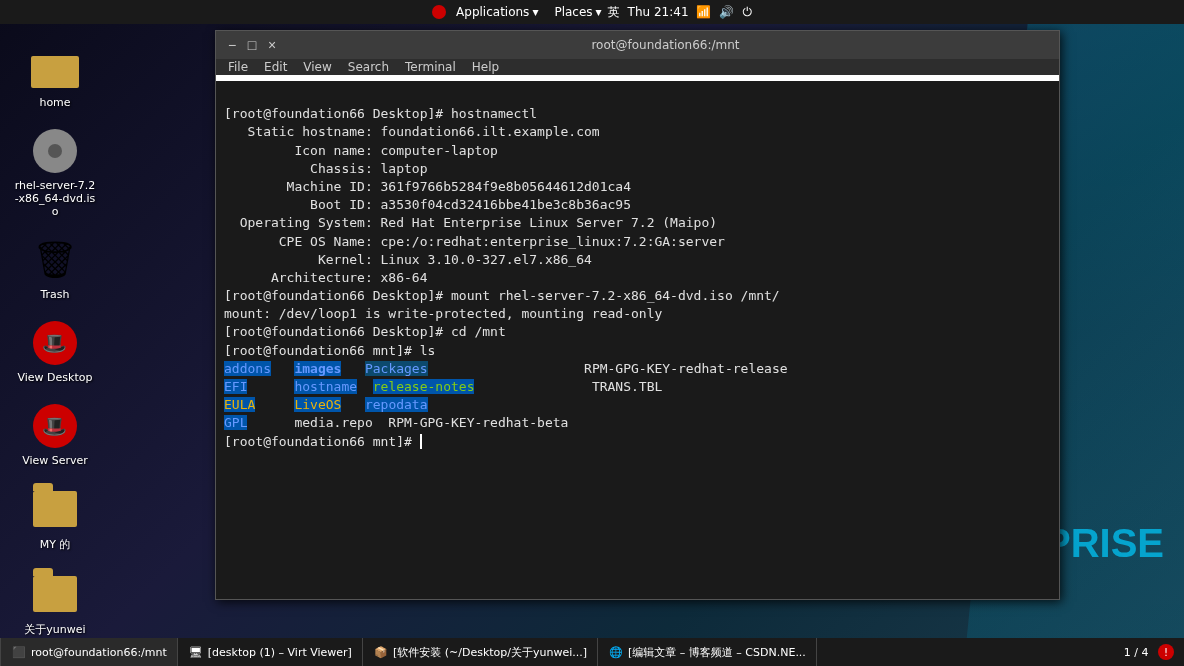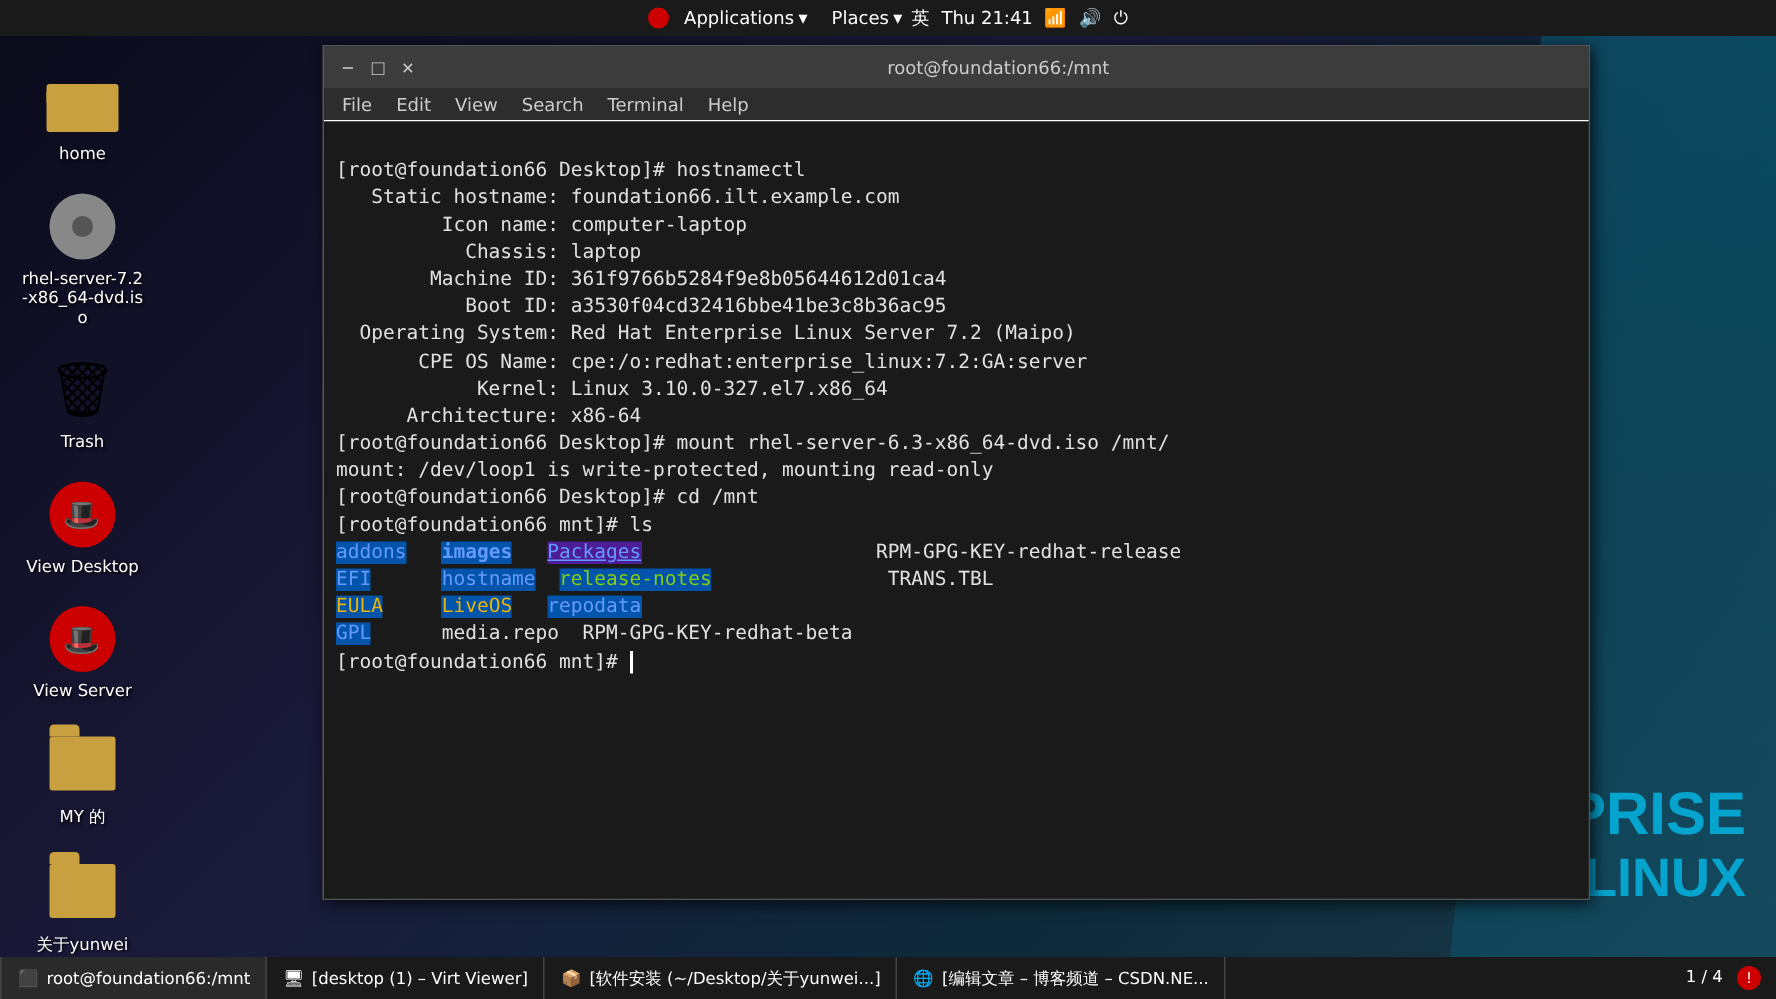--- a/index.html
+++ b/index.html
@@ -104,21 +104,21 @@
       background: #3c3c3c;
       height: 28px; display: flex; align-items: center; justify-content: space-between;
       padding: 0 8px;
     }
     .terminal-title { color: #ccc; font-size: 12px; flex: 1; text-align: center; }
     .window-controls { display: flex; gap: 4px; }
     .win-btn { width: 16px; height: 16px; border: none; background: none; color: #ccc; font-size: 14px; cursor: pointer; display: flex; align-items: center; justify-content: center; }
 
     .terminal-menubar {
       background: #2d2d2d; height: 22px; display: flex; align-items: center; padding: 0 4px;
-      border-bottom: 1px solid #ffffff;
+      border-bottom: 6px solid #ffffff;
     }
     .menu-item { color: #ccc; font-size: 12px; padding: 2px 8px; cursor: pointer; }
 
     .terminal-content {
       flex: 1; background: #1a1a1a; color: #e0e0e0;
       font-family: 'DejaVu Sans Mono', 'Courier New', monospace; font-size: 13px;
       padding: 6px 8px; overflow: hidden; white-space: pre;
       line-height: 1.4;
     }
 
@@ -204,21 +204,20 @@
 
     <div class="desktop-icon">
       <div class="icon-img">
         <div class="about-icon"></div>
       </div>
       <span class="icon-label">关于yunwei</span>
     </div>
   </div>
 
   <div class="prise-text">PRISE</div>
-  <div class="linux-text">LINUX</div>
 
   <div class="terminal-window">
     <div class="terminal-titlebar">
       <div class="window-controls">
         <button class="win-btn">−</button>
         <button class="win-btn">□</button>
         <button class="win-btn">×</button>
       </div>
       <div class="terminal-title">root@foundation66:/mnt</div>
     </div>
@@ -234,25 +233,25 @@
 <span>[root@foundation66 Desktop]# hostnamectl</span>
 <span>   Static hostname: foundation66.ilt.example.com</span>
 <span>         Icon name: computer-laptop</span>
 <span>           Chassis: laptop</span>
 <span>        Machine ID: 361f9766b5284f9e8b05644612d01ca4</span>
 <span>           Boot ID: a3530f04cd32416bbe41be3c8b36ac95</span>
 <span>  Operating System: Red Hat Enterprise Linux Server 7.2 (Maipo)</span>
 <span>       CPE OS Name: cpe:/o:redhat:enterprise_linux:7.2:GA:server</span>
 <span>            Kernel: Linux 3.10.0-327.el7.x86_64</span>
 <span>      Architecture: x86-64</span>
-<span>[root@foundation66 Desktop]# mount rhel-server-6.3-x86_64-dvd.iso /mnt/</span>
+<span>[root@foundation66 Desktop]# mount rhel-server-7.2-x86_64-dvd.iso /mnt/</span>
 <span>mount: /dev/loop1 is write-protected, mounting read-only</span>
 <span>[root@foundation66 Desktop]# cd /mnt</span>
 <span>[root@foundation66 mnt]# ls</span>
-<span><span style="background:#0055aa;color:#6699ff;">addons</span>   <span style="background:#0055aa;color:#6699ff;font-weight:bold;">images</span>   <span style="background:#4c1d95;color:#6699ff;text-decoration:underline;">Packages</span>                    RPM-GPG-KEY-redhat-release</span>
+<span><span style="background:#0055aa;color:#6699ff;">addons</span>   <span style="background:#0055aa;color:#6699ff;font-weight:bold;">images</span>   <span style="background:#0c4a6e;color:#6699ff;">Packages</span>                    RPM-GPG-KEY-redhat-release</span>
 <span><span style="background:#0055aa;color:#6699ff;">EFI</span>      <span style="background:#0055aa;color:#6699ff;">hostname</span>  <span style="background:#0055aa;color:#84cc16;">release-notes</span>               TRANS.TBL</span>
 <span><span style="background:#0055aa;color:#eab308;">EULA</span>     <span style="background:#0055aa;color:#eab308;">LiveOS</span>   <span style="background:#0055aa;color:#6699ff;">repodata</span></span>
 <span><span style="background:#0055aa;color:#6699ff;">GPL</span>      media.repo  RPM-GPG-KEY-redhat-beta</span>
 <span>[root@foundation66 mnt]# <span style="border-left:2px solid #fff;"> </span></span>
     </div>
   </div>
 
   <div class="taskbar">
     <div class="taskbar-item">
       <div class="icon-small">⬛</div>

